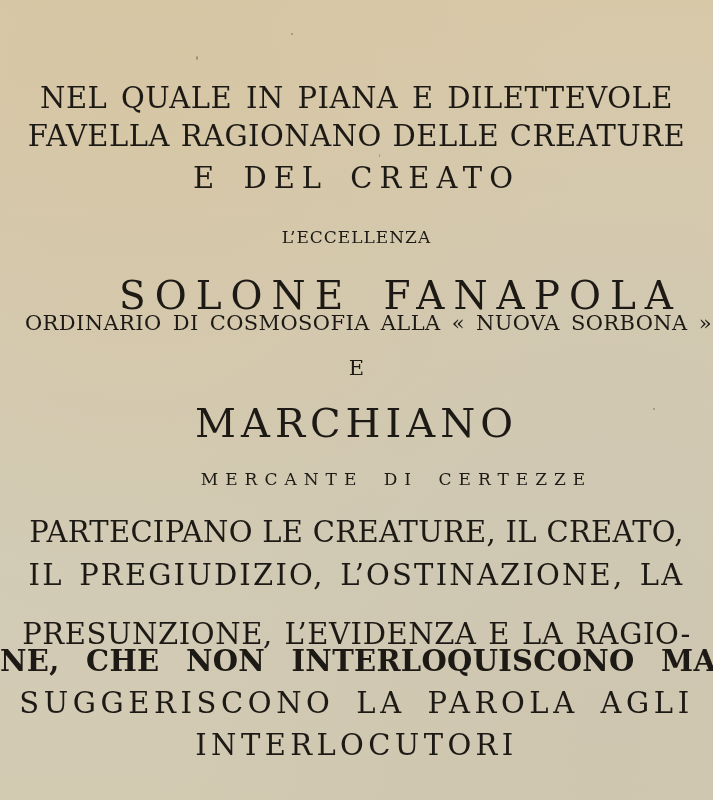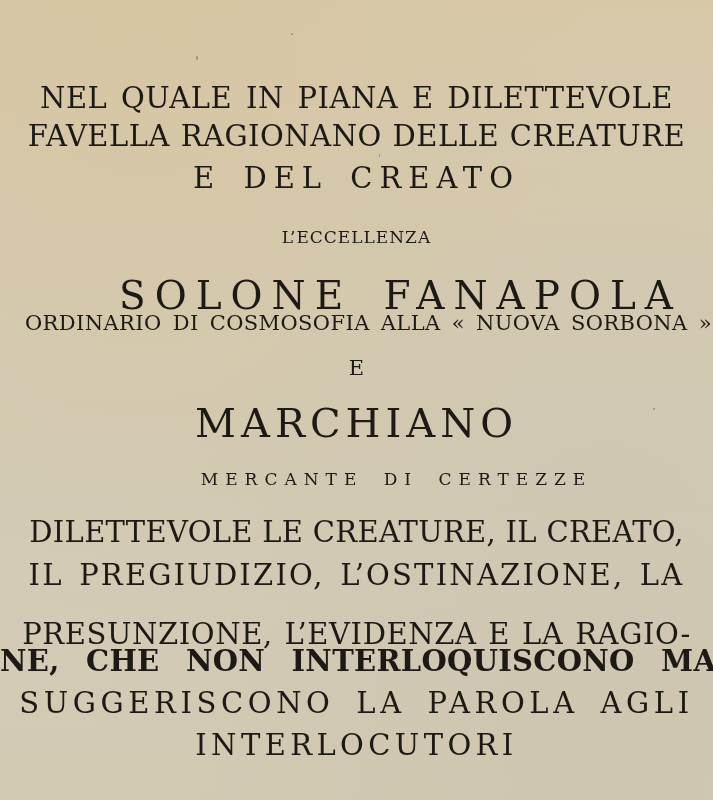--- a/index.html
+++ b/index.html
@@ -103,21 +103,21 @@
 
   <div class="line honor">L’ECCELLENZA</div>
   <div class="line name1">SOLONE FANAPOLA</div>
   <div class="line role1">ORDINARIO DI COSMOSOFIA ALLA « NUOVA SORBONA »</div>
 
   <div class="line conj">E</div>
 
   <div class="line name2">MARCHIANO</div>
   <div class="line role2">MERCANTE DI CERTEZZE</div>
 
-  <div class="line par p1">DILETTEVOLE LE CREATURE, IL CREATO,</div>
+  <div class="line par p1">PARTECIPANO LE CREATURE, IL CREATO,</div>
   <div class="line par p2">IL PREGIUDIZIO, L’OSTINAZIONE, LA</div>
   <div class="line par p3">PRESUNZIONE, L’EVIDENZA E LA RAGIO-</div>
   <div class="line par p4">NE, CHE NON INTERLOQUISCONO MA</div>
   <div class="line par p5">SUGGERISCONO LA PAROLA AGLI</div>
   <div class="line par p6">INTERLOCUTORI</div>
 
   <span class="speck" style="left:196px;top:56px;width:2px;height:4px;"></span>
   <span class="speck" style="left:291px;top:33px;width:2px;height:2px;"></span>
   <span class="speck" style="left:653px;top:408px;width:2px;height:2px;"></span>
   <span class="speck" style="left:379px;top:154px;width:1px;height:3px;"></span>

